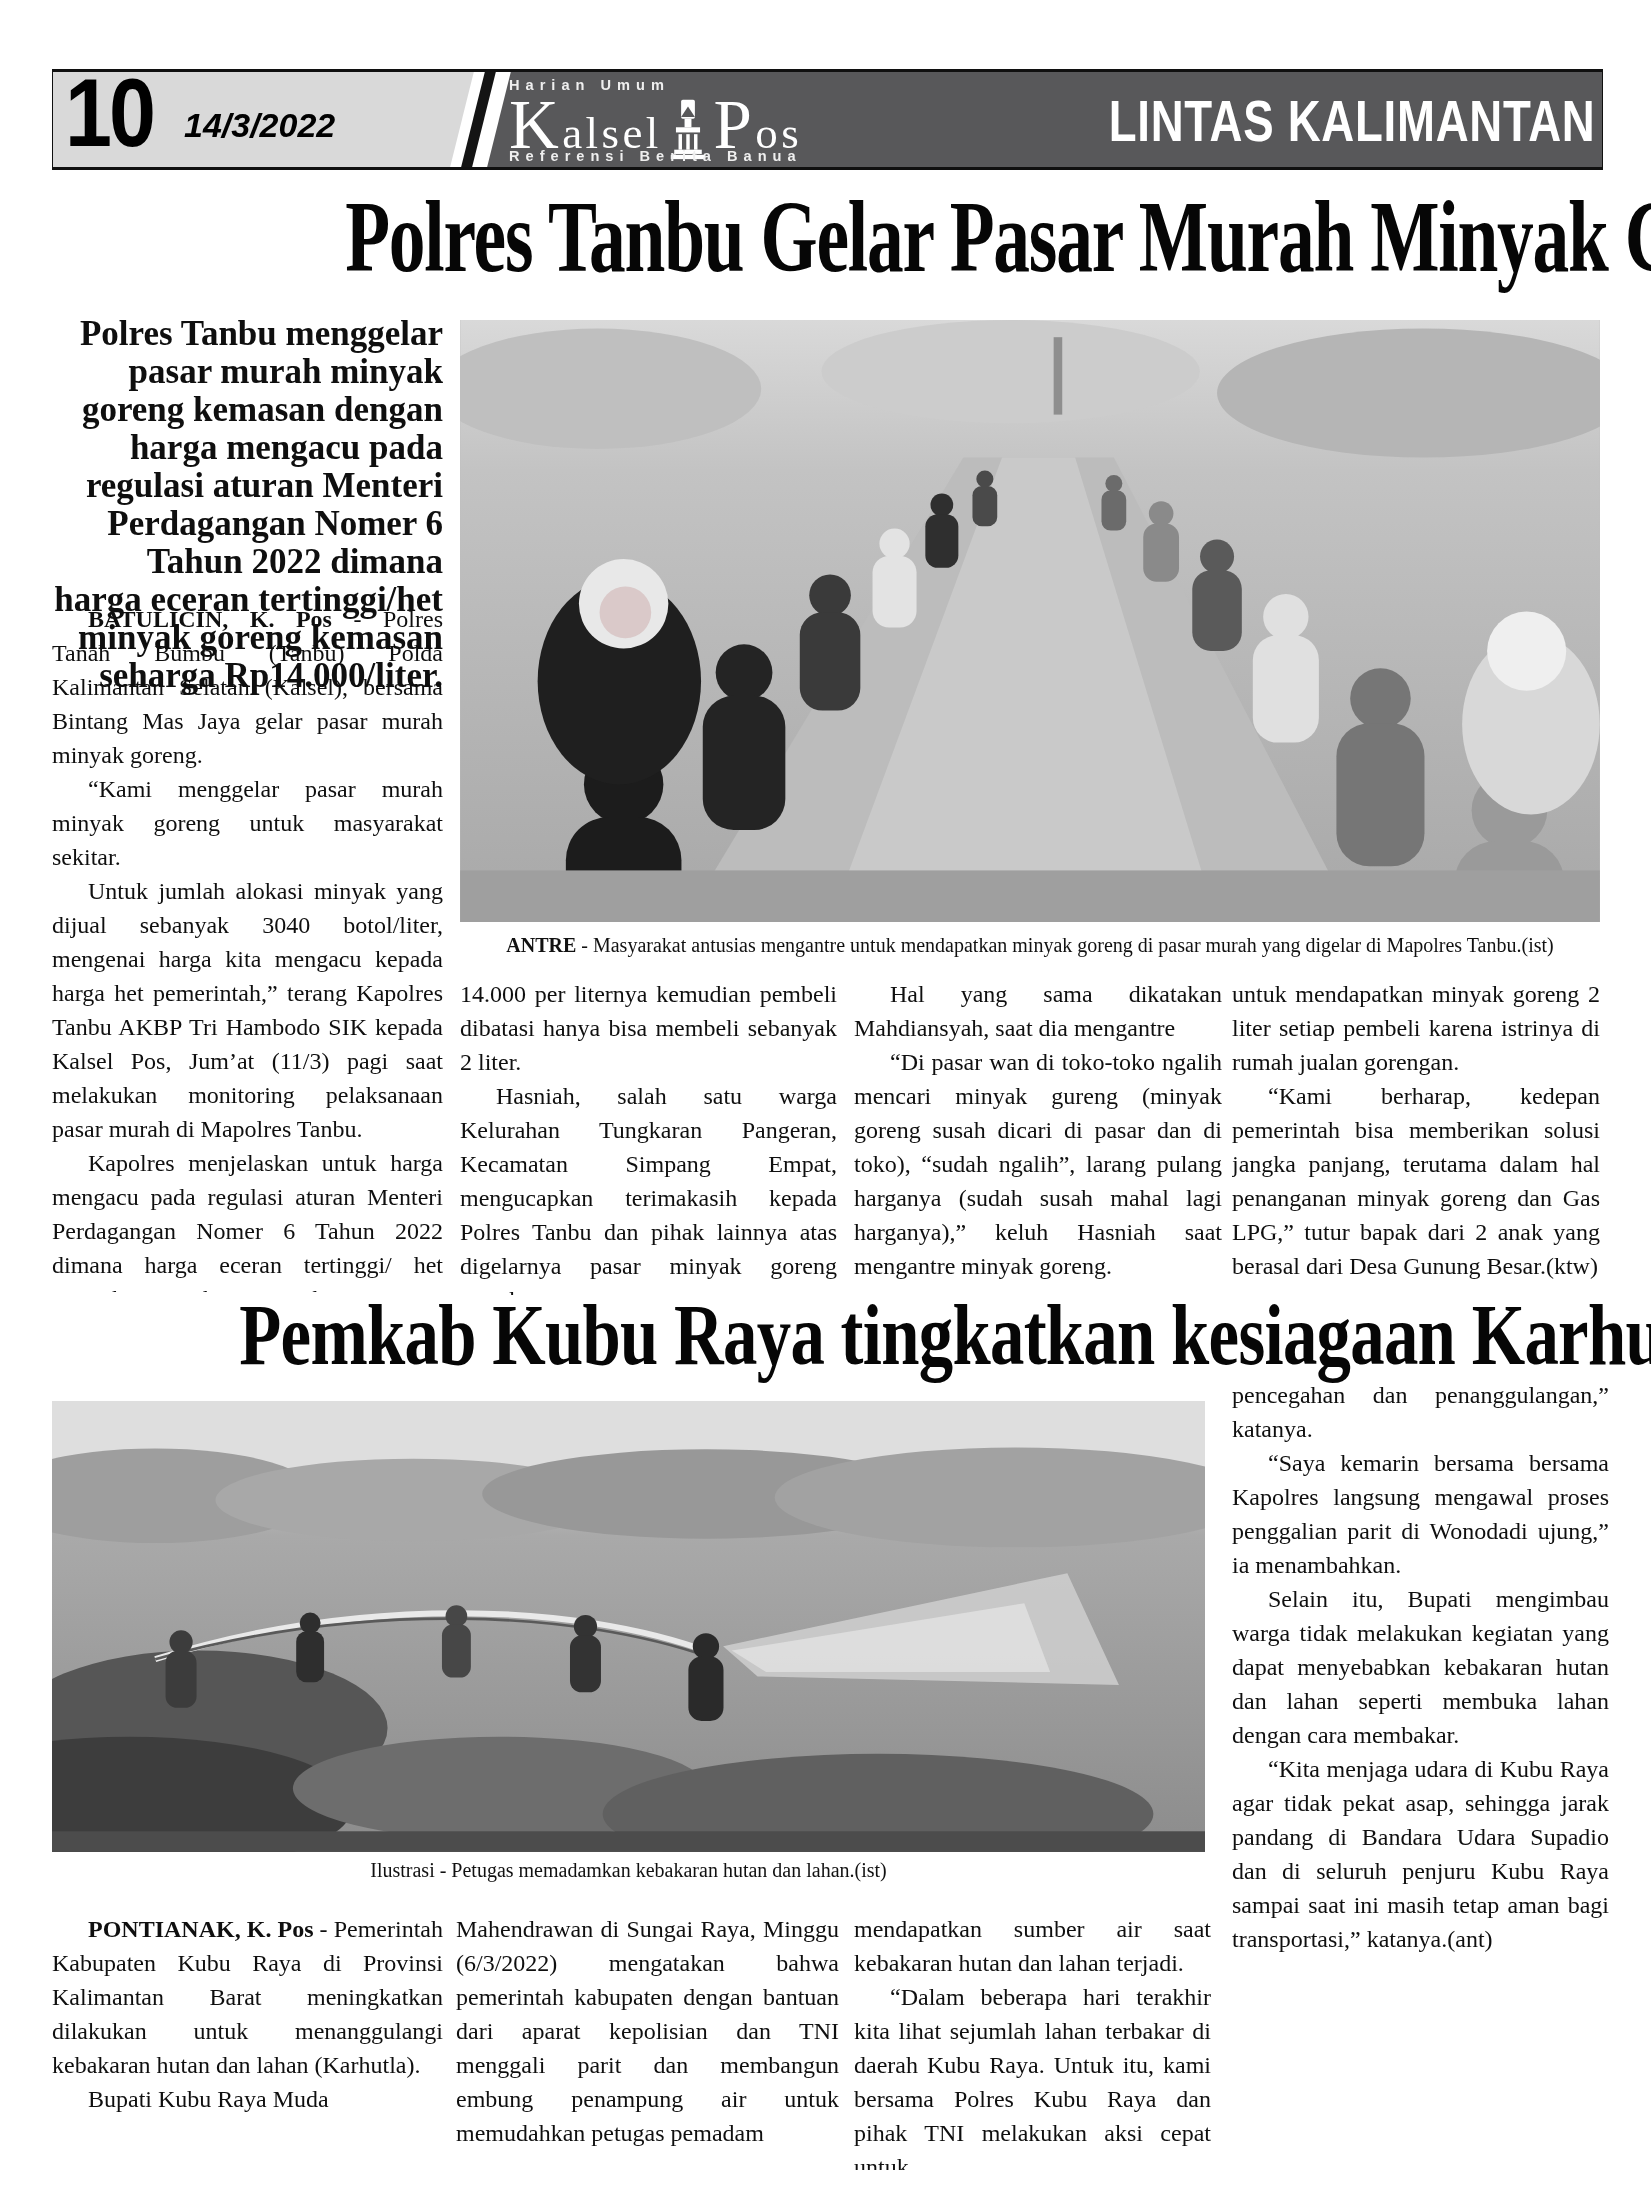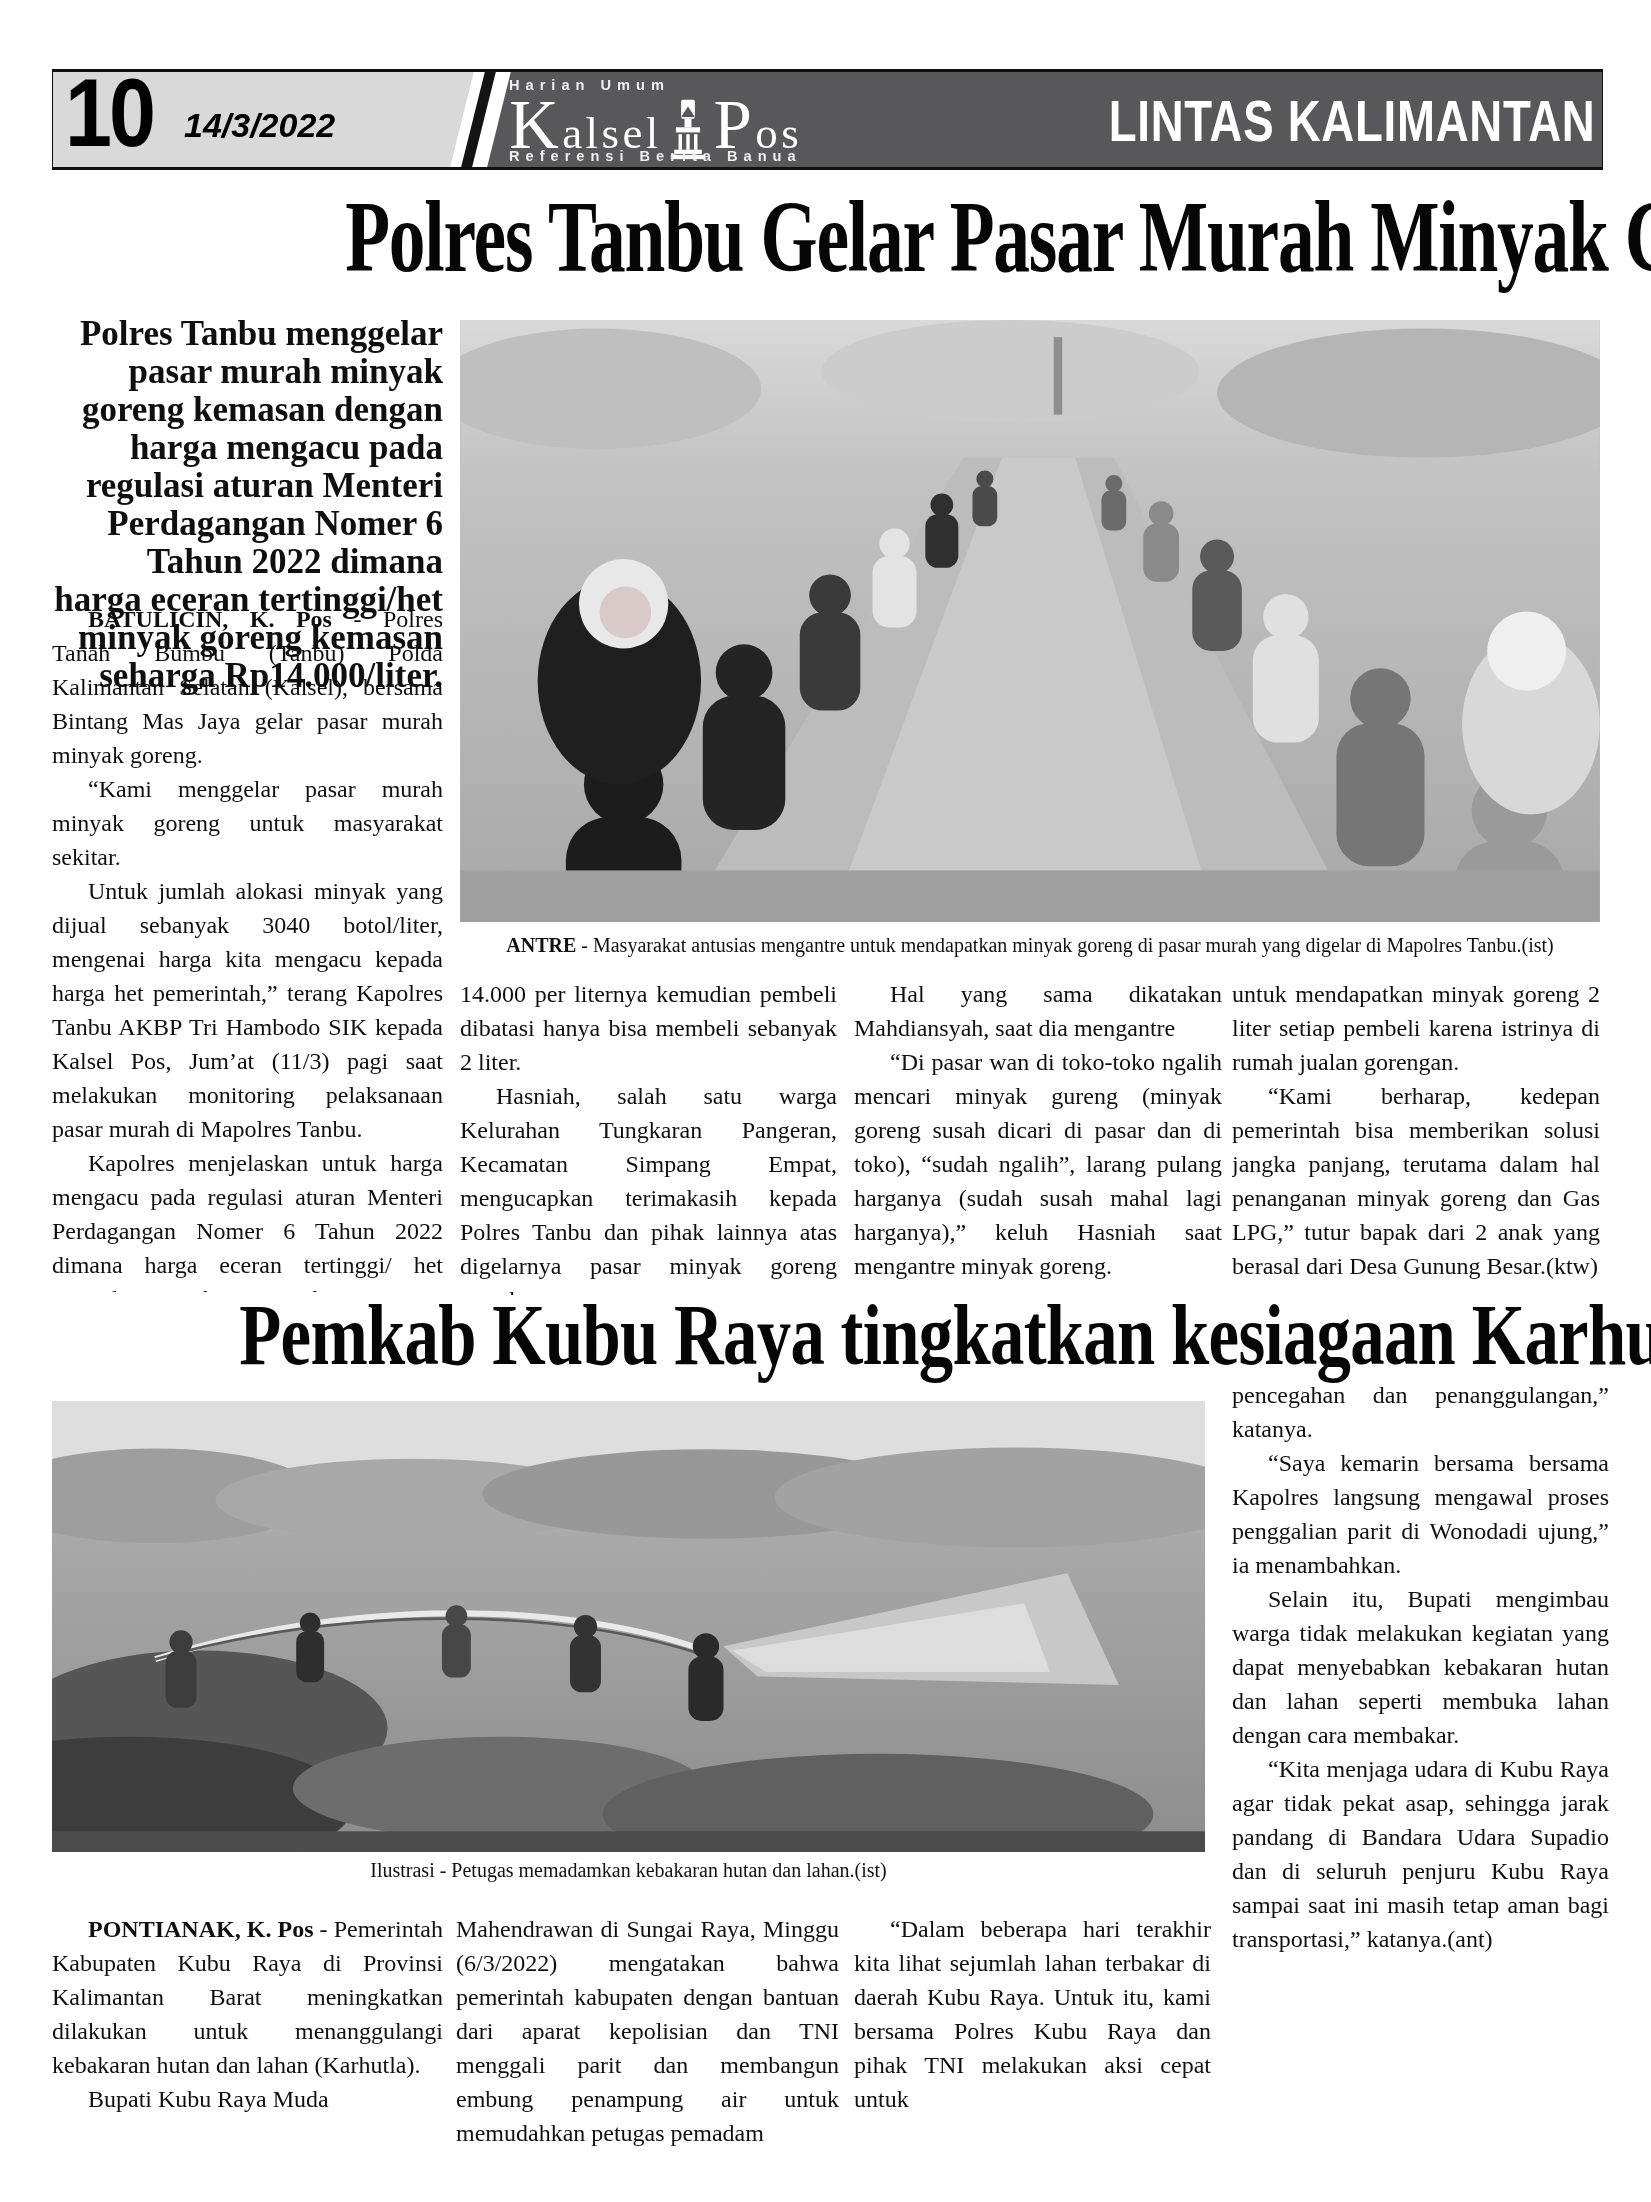--- a/index.html
+++ b/index.html
@@ -215,20 +215,21 @@
 <div class="col" style="left:52px;top:1912px;width:391px;height:258px;">
   <p><span class="dateline">PONTIANAK, K. Pos</span><span> - Pemerintah Kabupaten Kubu Raya di Provinsi Kalimantan Barat meningkatkan dilakukan untuk menanggulangi kebakaran hutan dan lahan (Karhutla).</span></p>
   <p>Bupati Kubu Raya Muda</p>
 </div>
 
 <div class="col" style="left:456px;top:1912px;width:383px;height:258px;">
   <p class="noind">Mahendrawan di Sungai Raya, Minggu (6/3/2022) mengatakan bahwa pemerintah kabupaten dengan bantuan dari aparat kepolisian dan TNI menggali parit dan membangun embung penampung air untuk memudahkan petugas pemadam</p>
 </div>
 
 <div class="col" style="left:854px;top:1912px;width:357px;height:258px;">
+  <p class="noind">mendapatkan sumber air saat kebakaran hutan dan lahan terjadi.</p>
   <p>“Dalam beberapa hari terakhir kita lihat sejumlah lahan terbakar di daerah Kubu Raya. Untuk itu, kami bersama Polres Kubu Raya dan pihak TNI melakukan aksi cepat untuk</p>
 </div>
 
 <div class="col" style="left:1232px;top:1378px;width:377px;height:817px;">
   <p class="noind">pencegahan dan penanggulangan,” katanya.</p>
   <p>“Saya kemarin bersama bersama Kapolres langsung mengawal proses penggalian parit di Wonodadi ujung,” ia menambahkan.</p>
   <p>Selain itu, Bupati mengimbau warga tidak melakukan kegiatan yang dapat menyebabkan kebakaran hutan dan lahan seperti membuka lahan dengan cara membakar.</p>
   <p>“Kita menjaga udara di Kubu Raya agar tidak pekat asap, sehingga jarak pandang di Bandara Udara Supadio dan di seluruh penjuru Kubu Raya sampai saat ini masih tetap aman bagi transportasi,” katanya.(ant)</p>
 </div>
 

